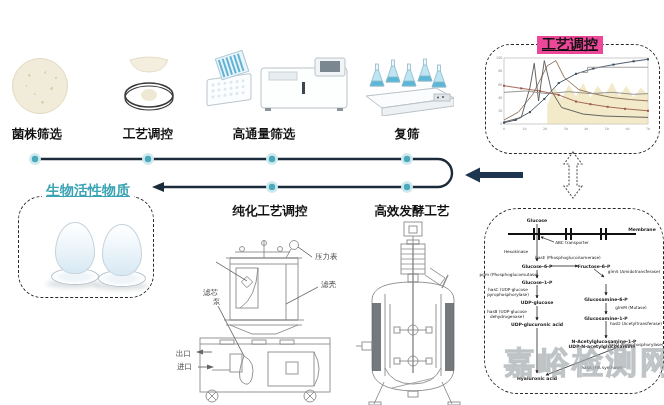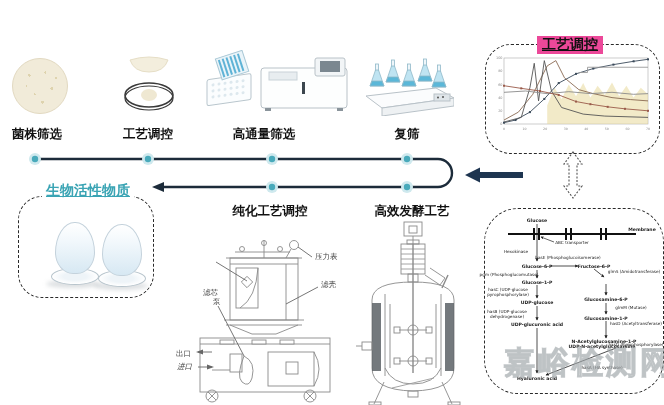--- a/index.html
+++ b/index.html
@@ -370,21 +370,21 @@
         <polygon points="54,135 47,132.5 47,137.5" fill="#666" stroke="none"></polygon>
       </g>
     </svg>
   </div>
 
   <div class="callout" style="left:203px;top:254px;margin-top:34px;">滤芯</div>
   <div class="callout" style="left:315px;top:252px;">压力表</div>
   <div class="callout" style="left:321px;top:280px;">滤壳</div>
   <div class="callout" style="left:213px;top:297px;">泵</div>
   <div class="callout" style="left:176px;top:349px;">出口</div>
-  <div class="callout" style="left:177px;top:362px;font-style:italic;">进口</div>
+  <div class="callout" style="left:177px;top:362px;">进口</div>
 
   <div class="abs" style="left:352px;top:218px;width:120px;height:187px;">
     <svg width="120" height="187" viewBox="0 0 120 187" stroke="#8a8a8a" stroke-width="0.9" fill="none">
       <rect x="52" y="4" width="18" height="14"></rect>
         <rect x="57" y="8" width="8" height="7"></rect>
       <line x1="61" y1="18" x2="61" y2="26"></line>
       <rect x="55" y="22" width="12" height="4"></rect>
       <rect x="49" y="26" width="24" height="30"></rect>
       <g stroke="#9a9a9a">
           <line x1="49" y1="31" x2="73" y2="31"></line>

